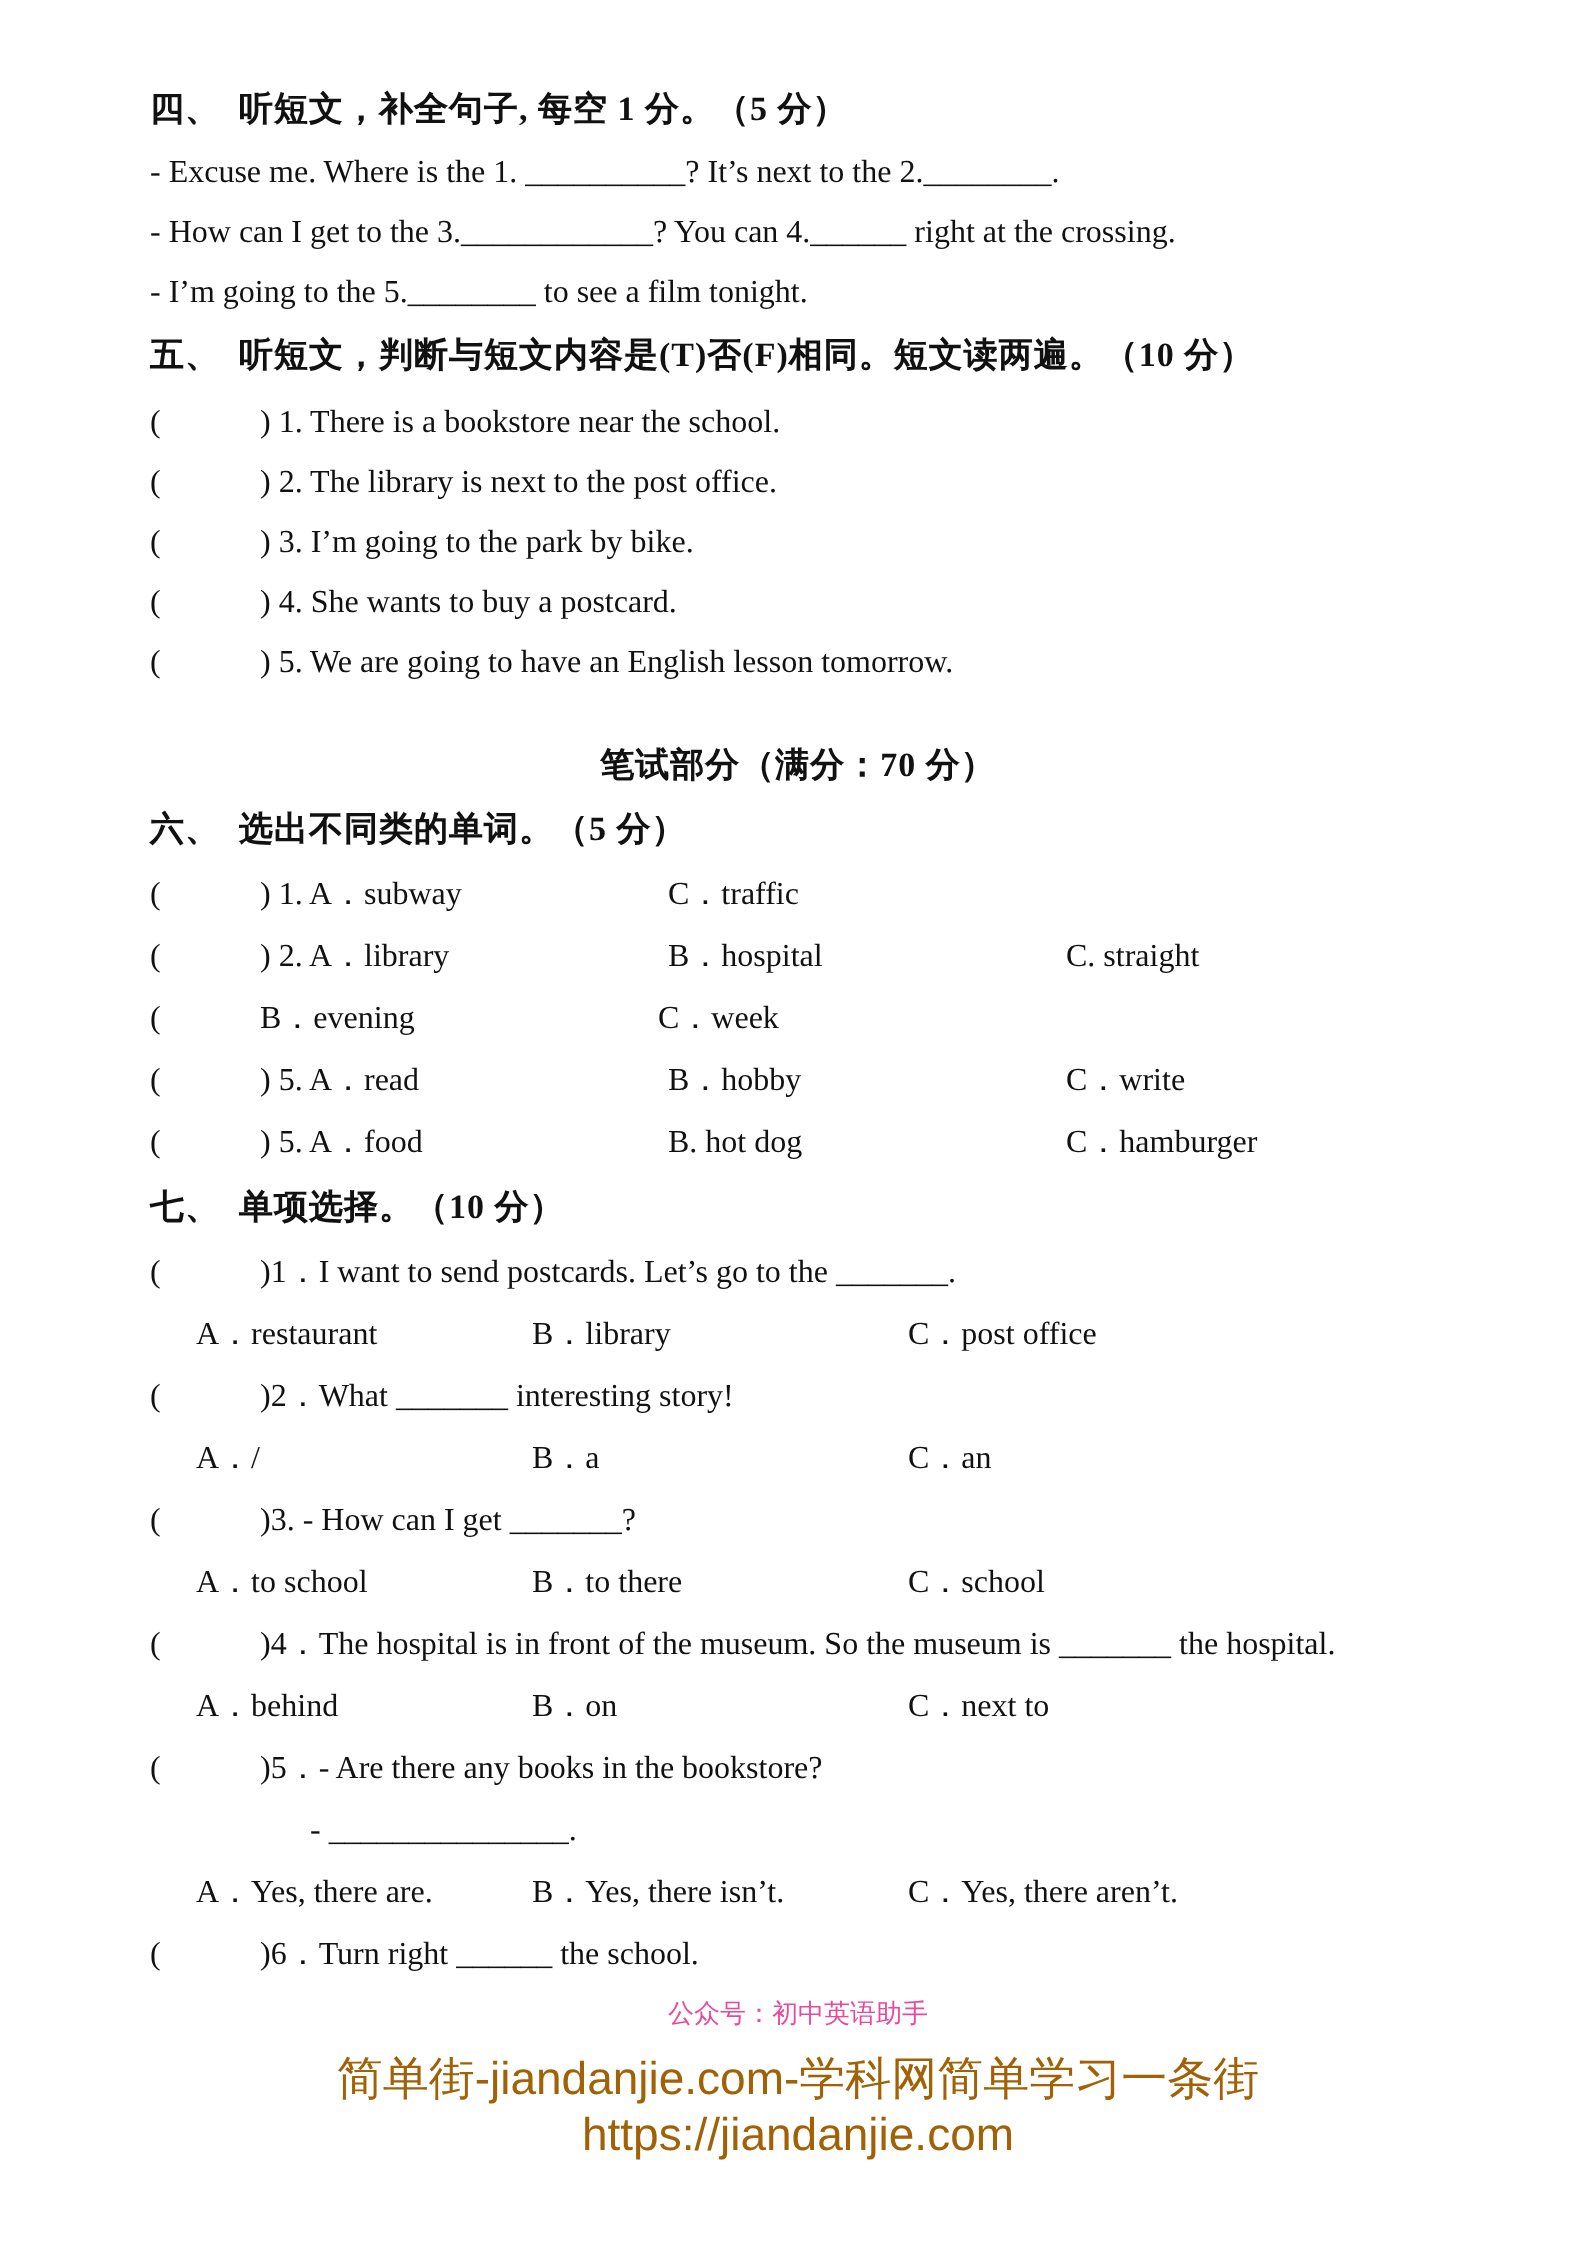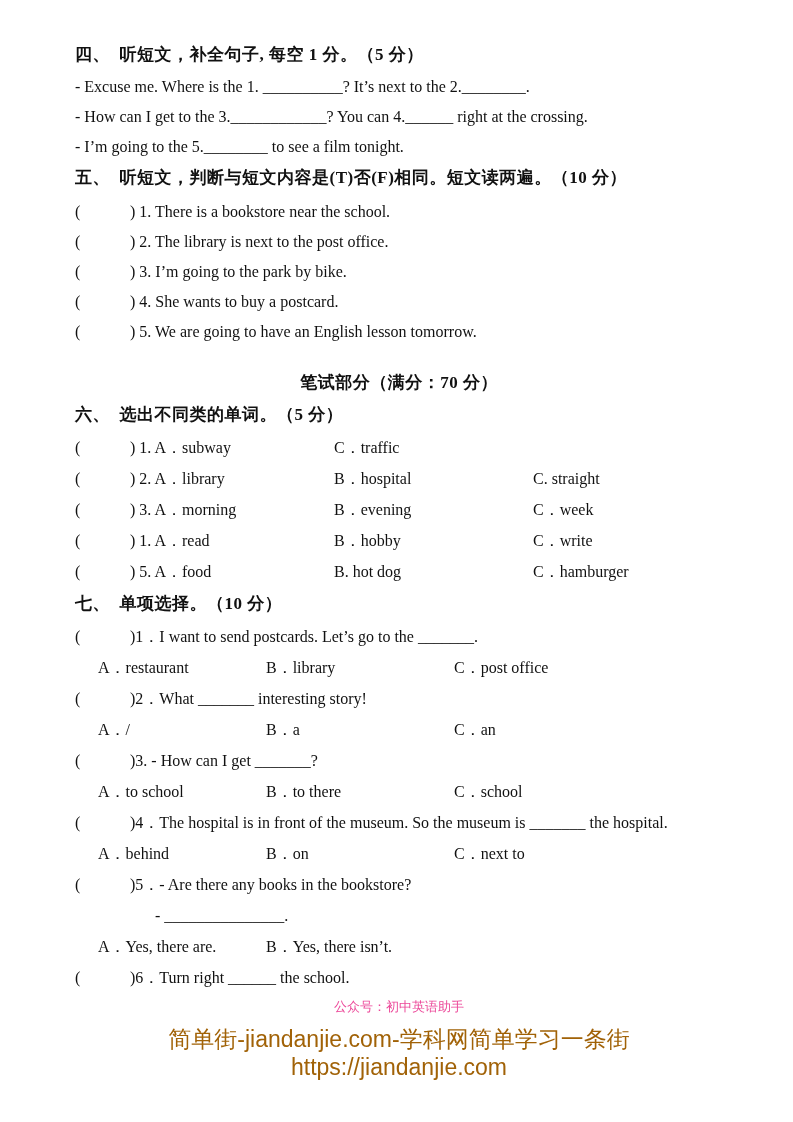--- a/index.html
+++ b/index.html
@@ -137,27 +137,26 @@
     <span class="col-c">C．traffic</span>
   </div>
   <div class="row3">
     <span class="paren">(</span>
     <span class="col-a">) 2. A．library</span>
     <span class="col-b">B．hospital</span>
     <span class="col-c">C. straight</span>
   </div>
   <div class="row3">
     <span class="paren">(</span>
-    <span class="col-a">) 3. A．morning</span>
     <span class="col-b">B．evening</span>
     <span class="col-c">C．week</span>
   </div>
   <div class="row3">
     <span class="paren">(</span>
-    <span class="col-a">) 1. A．read</span>
+    <span class="col-a">) 5. A．read</span>
     <span class="col-b">B．hobby</span>
     <span class="col-c">C．write</span>
   </div>
   <div class="row3">
     <span class="paren">(</span>
     <span class="col-a">) 5. A．food</span>
     <span class="col-b">B. hot dog</span>
     <span class="col-c">C．hamburger</span>
   </div>
 
@@ -204,20 +203,21 @@
   </div>
 
   <div class="paren-row tight">
     <span class="paren">(</span>
     <span>)5．- Are there any books in the bookstore?</span>
   </div>
   <div class="answer-line">- _______________.</div>
   <div class="opts-row">
     <span class="opt-a">A．Yes, there are.</span>
     <span class="opt-b">B．Yes, there isn’t.</span>
+    <span class="opt-c">C．Yes, there aren’t.</span>
   </div>
 
   <div class="paren-row tight">
     <span class="paren">(</span>
     <span>)6．Turn right ______ the school.</span>
   </div>
 
   <div class="footer-note">公众号：初中英语助手</div>
   <div class="watermark">简单街-jiandanjie.com-学科网简单学习一条街 https://jiandanjie.com</div>
 

